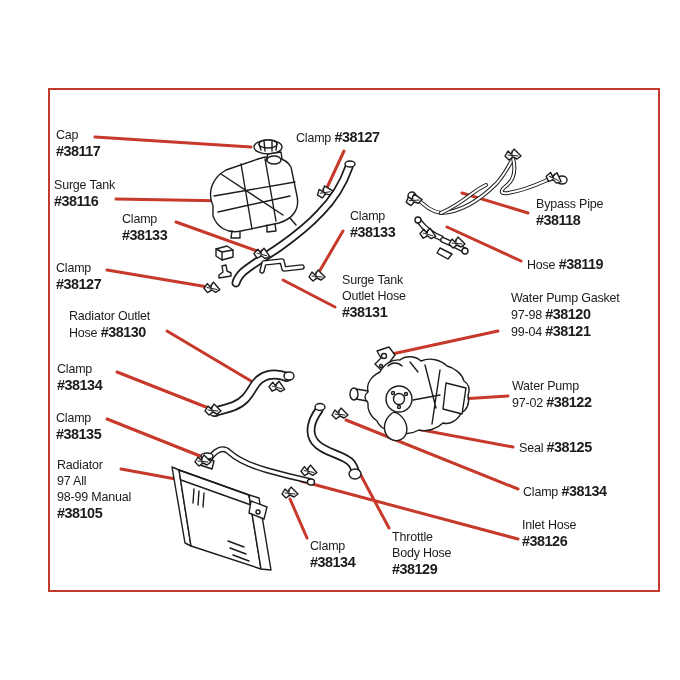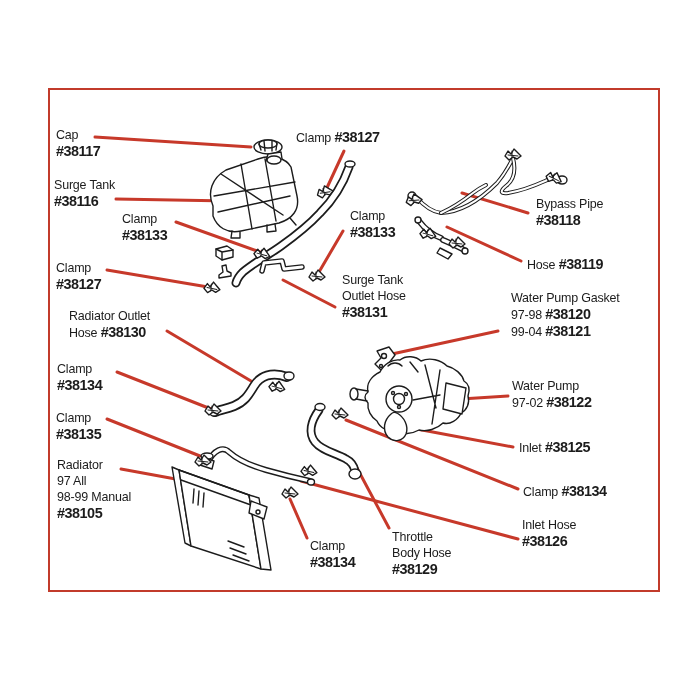--- a/index.html
+++ b/index.html
@@ -274,21 +274,21 @@
       <span class="num">#38121</span></span>
   </div>
 
   <div class="lbl" style="left:512px;top:378px">
     <span class="ln">Water Pump</span>
     <span class="ln"><span>97-02</span>
       <span class="num">#38122</span></span>
   </div>
 
   <div class="lbl" style="left:519px;top:439px">
-    <span>Inlet</span>
+    <span>Seal</span>
     <span class="num">#38125</span>
   </div>
 
   <div class="lbl" style="left:523px;top:483px">
     <span>Clamp</span>
     <span class="num">#38134</span>
   </div>
 
   <div class="lbl" style="left:522px;top:517px">
     <span class="ln">Inlet Hose</span>

